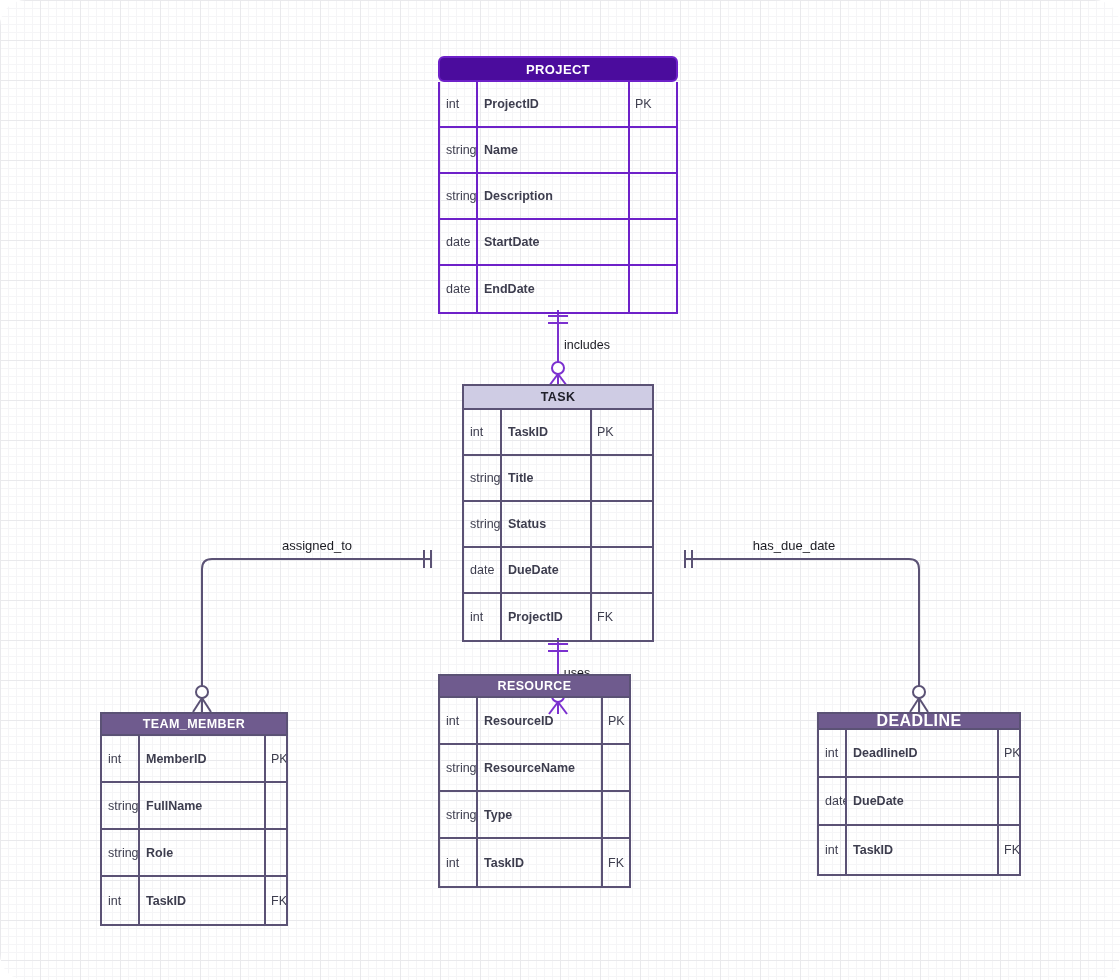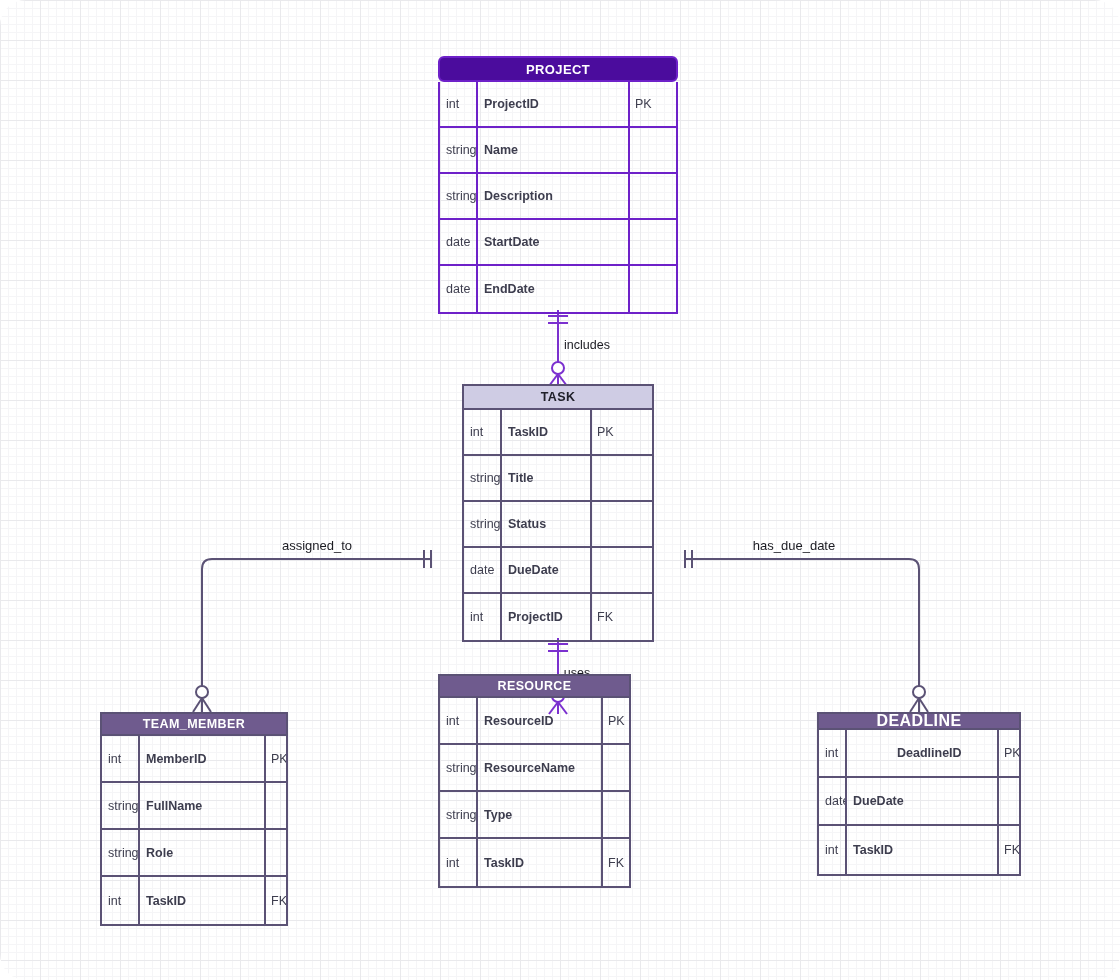--- a/index.html
+++ b/index.html
@@ -247,21 +247,21 @@
             <div class="cell c-name" style="flex: 1 1 auto; font-size: 12.5px; color: rgb(61, 61, 78);">TaskID</div>
             <div class="cell c-key" style="width: 28px; min-width: 28px; font-size: 12.5px; color: rgb(61, 61, 78);">FK</div>
           </div>
         </div>
       </div>
       <div class="entity e-leaf" style="left: 817px; top: 712px; width: 204px;">
         <div class="ent-head" style="height: 18px; font-size: 16px;">DEADLINE</div>
         <div class="ent-body">
           <div class="row" style="height: 48px;">
             <div class="cell c-type" style="width: 28px; min-width: 28px; font-size: 12.5px; color: rgb(61, 61, 78);">int</div>
-            <div class="cell c-name" style="flex: 1 1 auto; font-size: 12.5px; color: rgb(61, 61, 78); margin-left: 44px;">DeadlineID</div>
+            <div class="cell c-name" style="flex: 1 1 auto; font-size: 12.5px; color: rgb(61, 61, 78);">DeadlineID</div>
             <div class="cell c-key" style="width: 22px; min-width: 22px; font-size: 12.5px; color: rgb(61, 61, 78);">PK</div>
           </div>
           <div class="row" style="height: 48px;">
             <div class="cell c-type" style="width: 28px; min-width: 28px; font-size: 12.5px; color: rgb(61, 61, 78);">date</div>
             <div class="cell c-name" style="flex: 1 1 auto; font-size: 12.5px; color: rgb(61, 61, 78);">DueDate</div>
             <div class="cell c-key" style="width: 22px; min-width: 22px; font-size: 12.5px; color: rgb(61, 61, 78);"></div>
           </div>
           <div class="row" style="height: 48px;">
             <div class="cell c-type" style="width: 28px; min-width: 28px; font-size: 12.5px; color: rgb(61, 61, 78);">int</div>
             <div class="cell c-name" style="flex: 1 1 auto; font-size: 12.5px; color: rgb(61, 61, 78);">TaskID</div>

